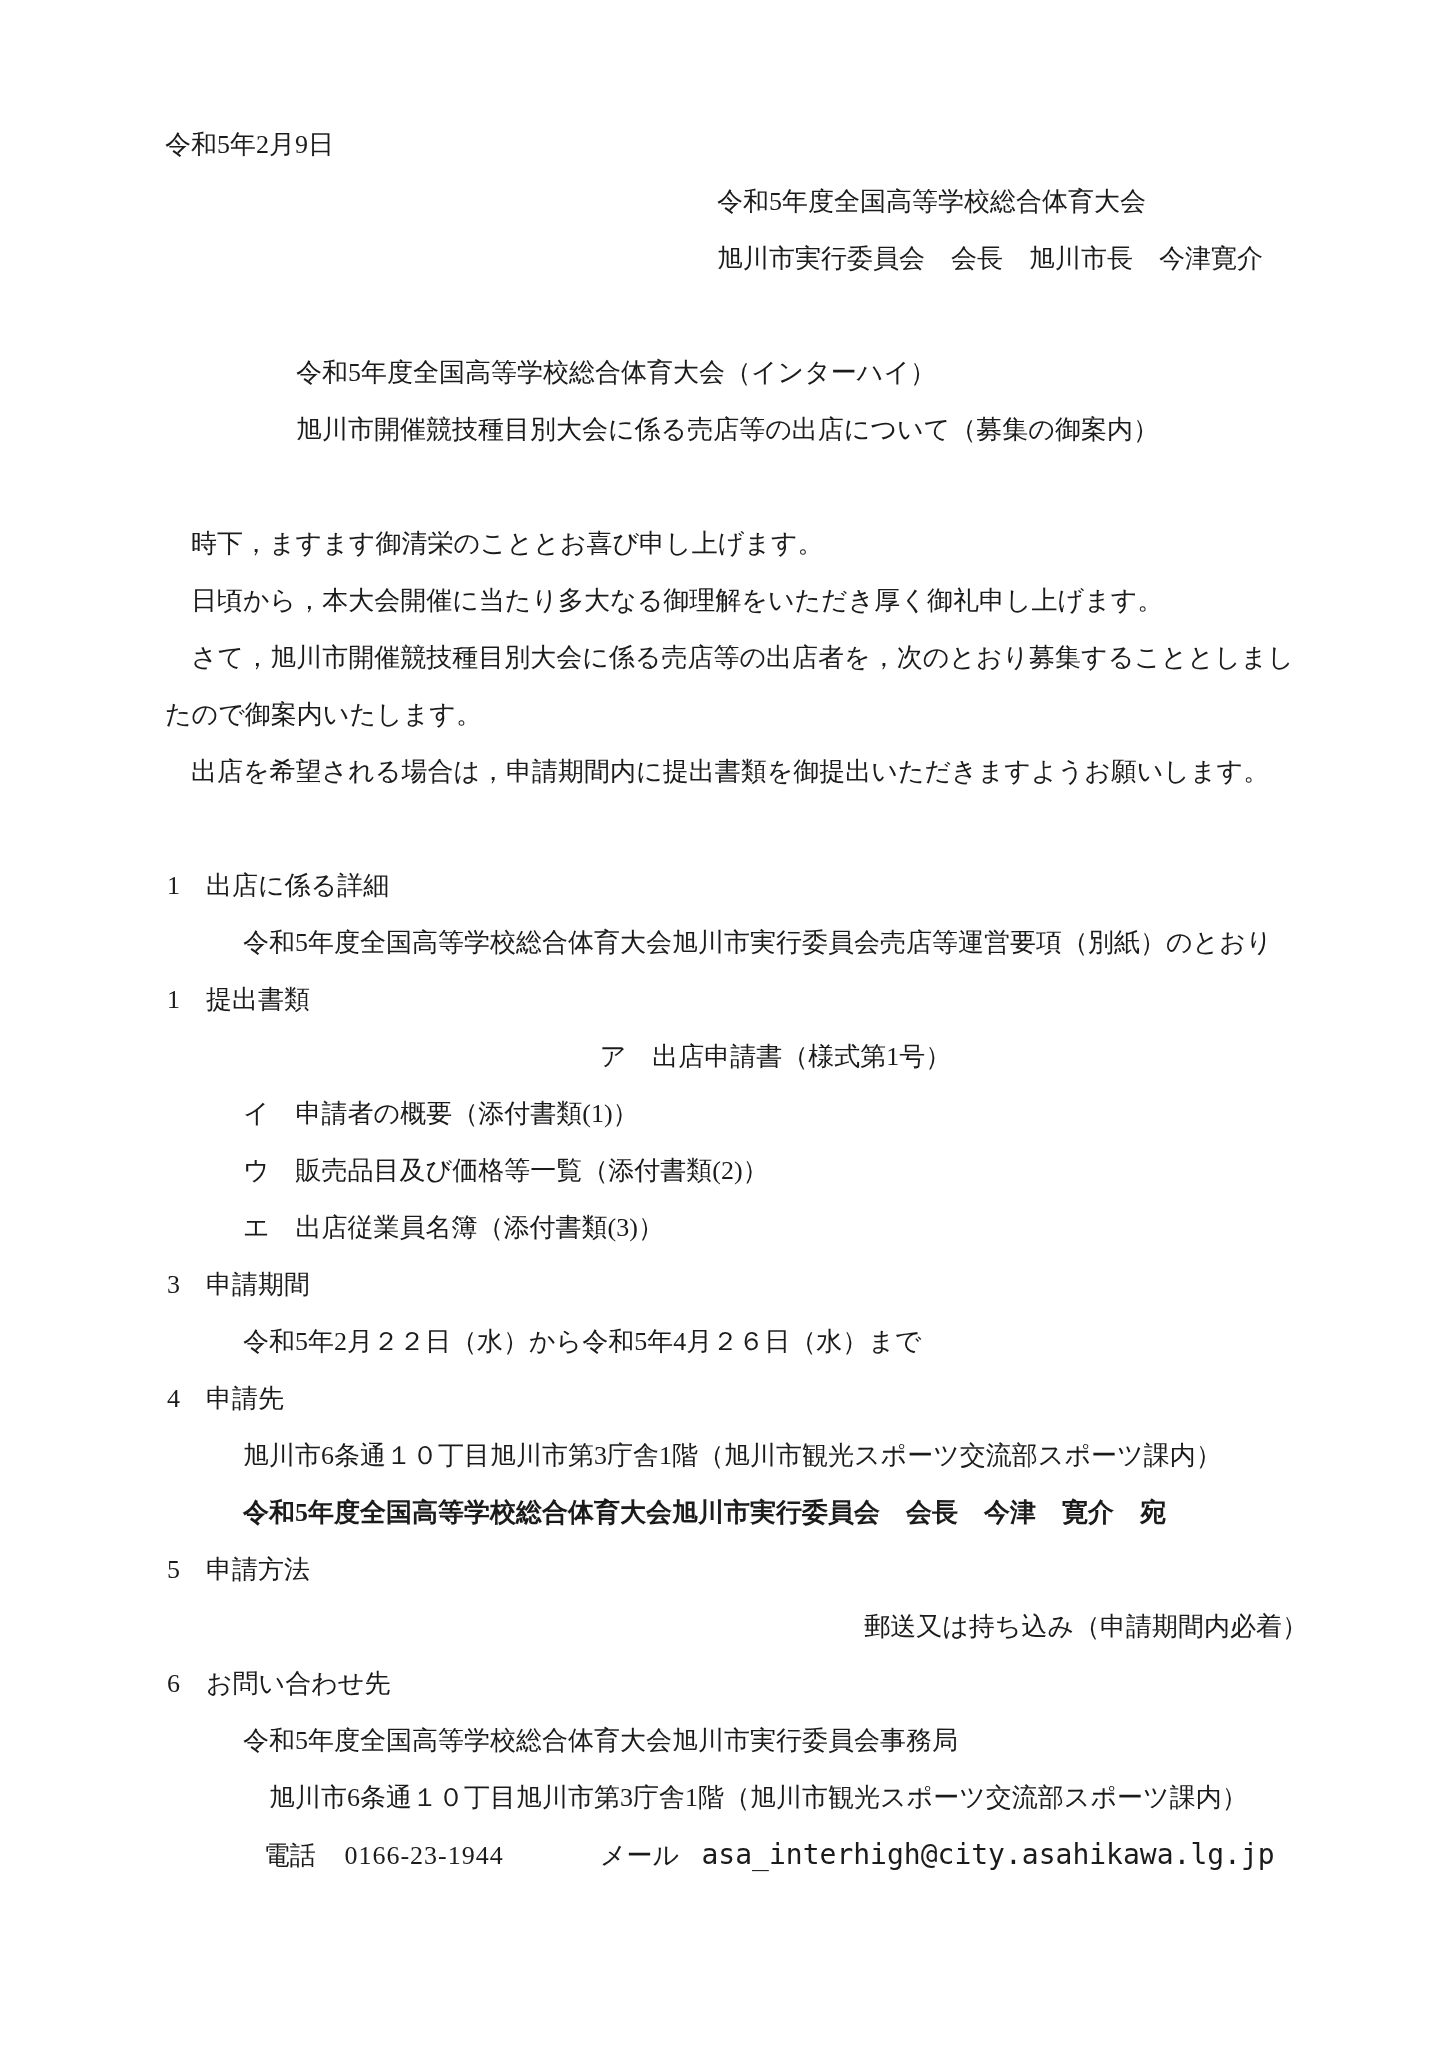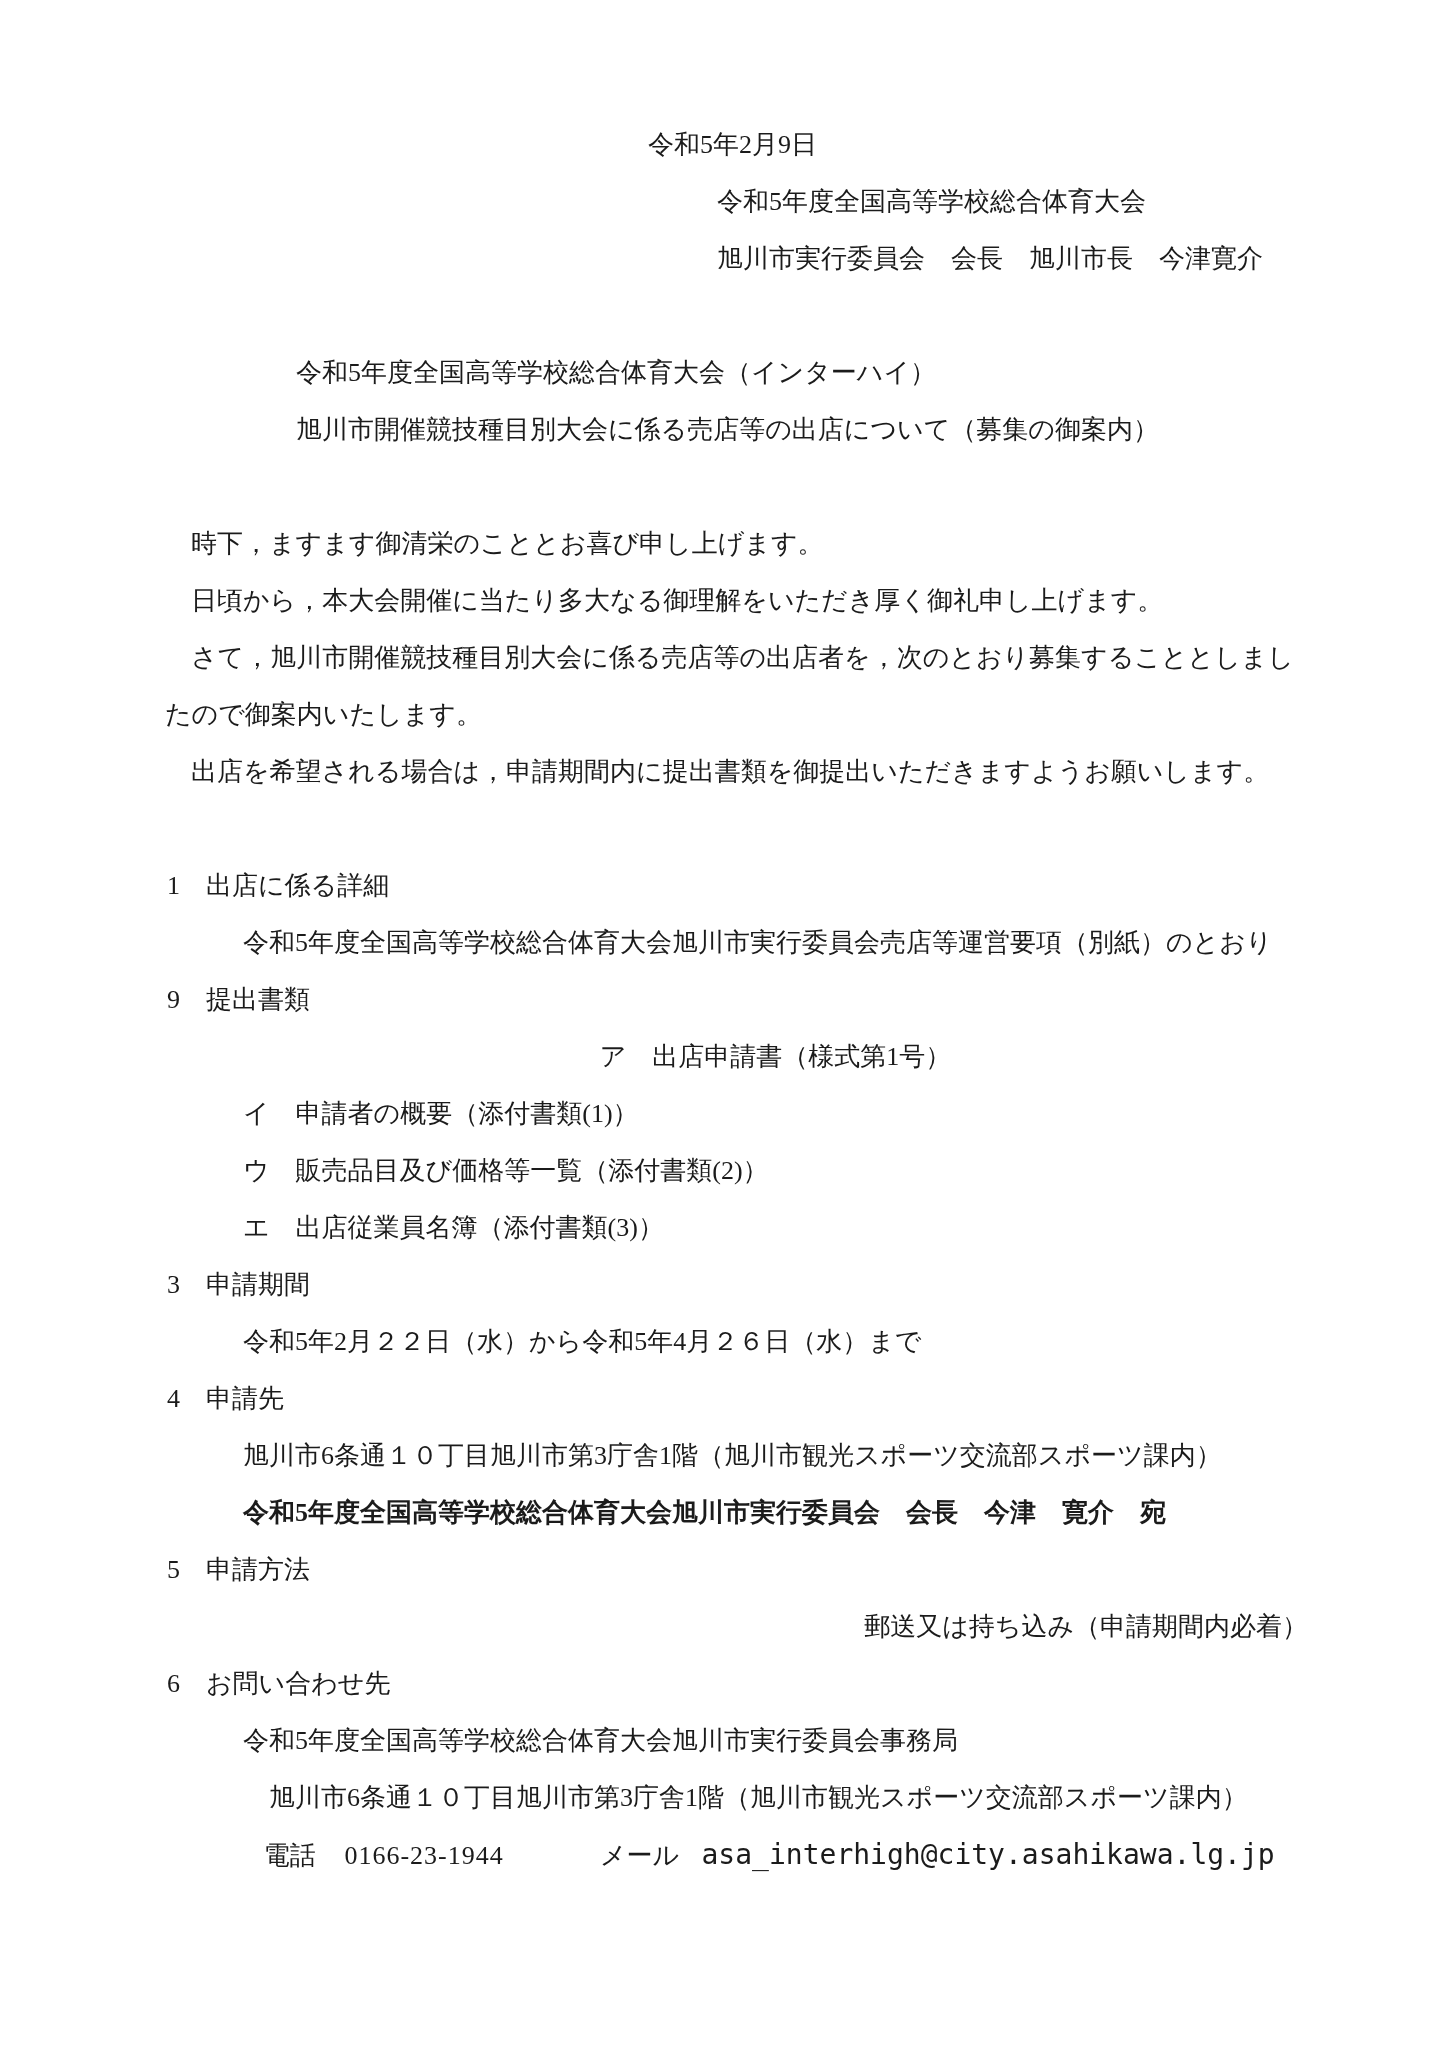--- a/index.html
+++ b/index.html
@@ -14,21 +14,21 @@
     font-family: "Liberation Serif", "DejaVu Serif", serif;
     font-size: 26px;
     overflow: hidden;
   }
   .line {
     height: 57px;
     line-height: 57px;
     white-space: nowrap;
   }
   .blank { height: 57px; }
-  .date-line { text-align: center; padding-right: 8px; }
+  .date-line { text-align: left; padding-right: 8px; }
   .recipient-line { padding-left: 25px; }
   .sender-line { padding-left: 552px; }
   .title-line { padding-left: 131px; }
   .section-heading { padding-left: 2px; }
   .contact-line { padding-left: 3.8em; }
   .contact-line .phone { margin-left: 1.1em; letter-spacing: 1px; }
   .contact-line .mail-label { margin-left: 3.7em; }
   .contact-line .email {
     margin-left: 0.8em;
     font-family: "DejaVu Sans Mono", monospace;
@@ -61,21 +61,21 @@
       <div class="line" style="padding-left: 1em;">さて，旭川市開催競技種目別大会に係る売店等の出店者を，次のとおり募集することとしまし</div>
       <div class="line" style="padding-left: 0em;">たので御案内いたします。</div>
       <div class="line" style="padding-left: 1em;">出店を希望される場合は，申請期間内に提出書類を御提出いただきますようお願いします。</div>
     </div>
 
   <div class="line blank"></div>
 
   <div id="sections">
       <div class="line section-heading">1　出店に係る詳細</div>
       <div class="line" style="padding-left: 3em;">令和5年度全国高等学校総合体育大会旭川市実行委員会売店等運営要項（別紙）のとおり</div>
-      <div class="line section-heading">9　提出書類</div>
+      <div class="line section-heading">1　提出書類</div>
       <div class="line" style="padding-left: 3em; text-align: center;">ア　出店申請書（様式第1号）</div>
       <div class="line" style="padding-left: 3em;">イ　申請者の概要（添付書類(1)）</div>
       <div class="line" style="padding-left: 3em;">ウ　販売品目及び価格等一覧（添付書類(2)）</div>
       <div class="line" style="padding-left: 3em;">エ　出店従業員名簿（添付書類(3)）</div>
       <div class="line section-heading">3　申請期間</div>
       <div class="line" style="padding-left: 3em;">令和5年2月２２日（水）から令和5年4月２６日（水）まで</div>
       <div class="line section-heading">4　申請先</div>
       <div class="line" style="padding-left: 3em;">旭川市6条通１０丁目旭川市第3庁舎1階（旭川市観光スポーツ交流部スポーツ課内）</div>
       <div class="line" style="padding-left: 3em; font-weight: bold;">令和5年度全国高等学校総合体育大会旭川市実行委員会　会長　今津　寛介　宛</div>
       <div class="line section-heading">5　申請方法</div>

